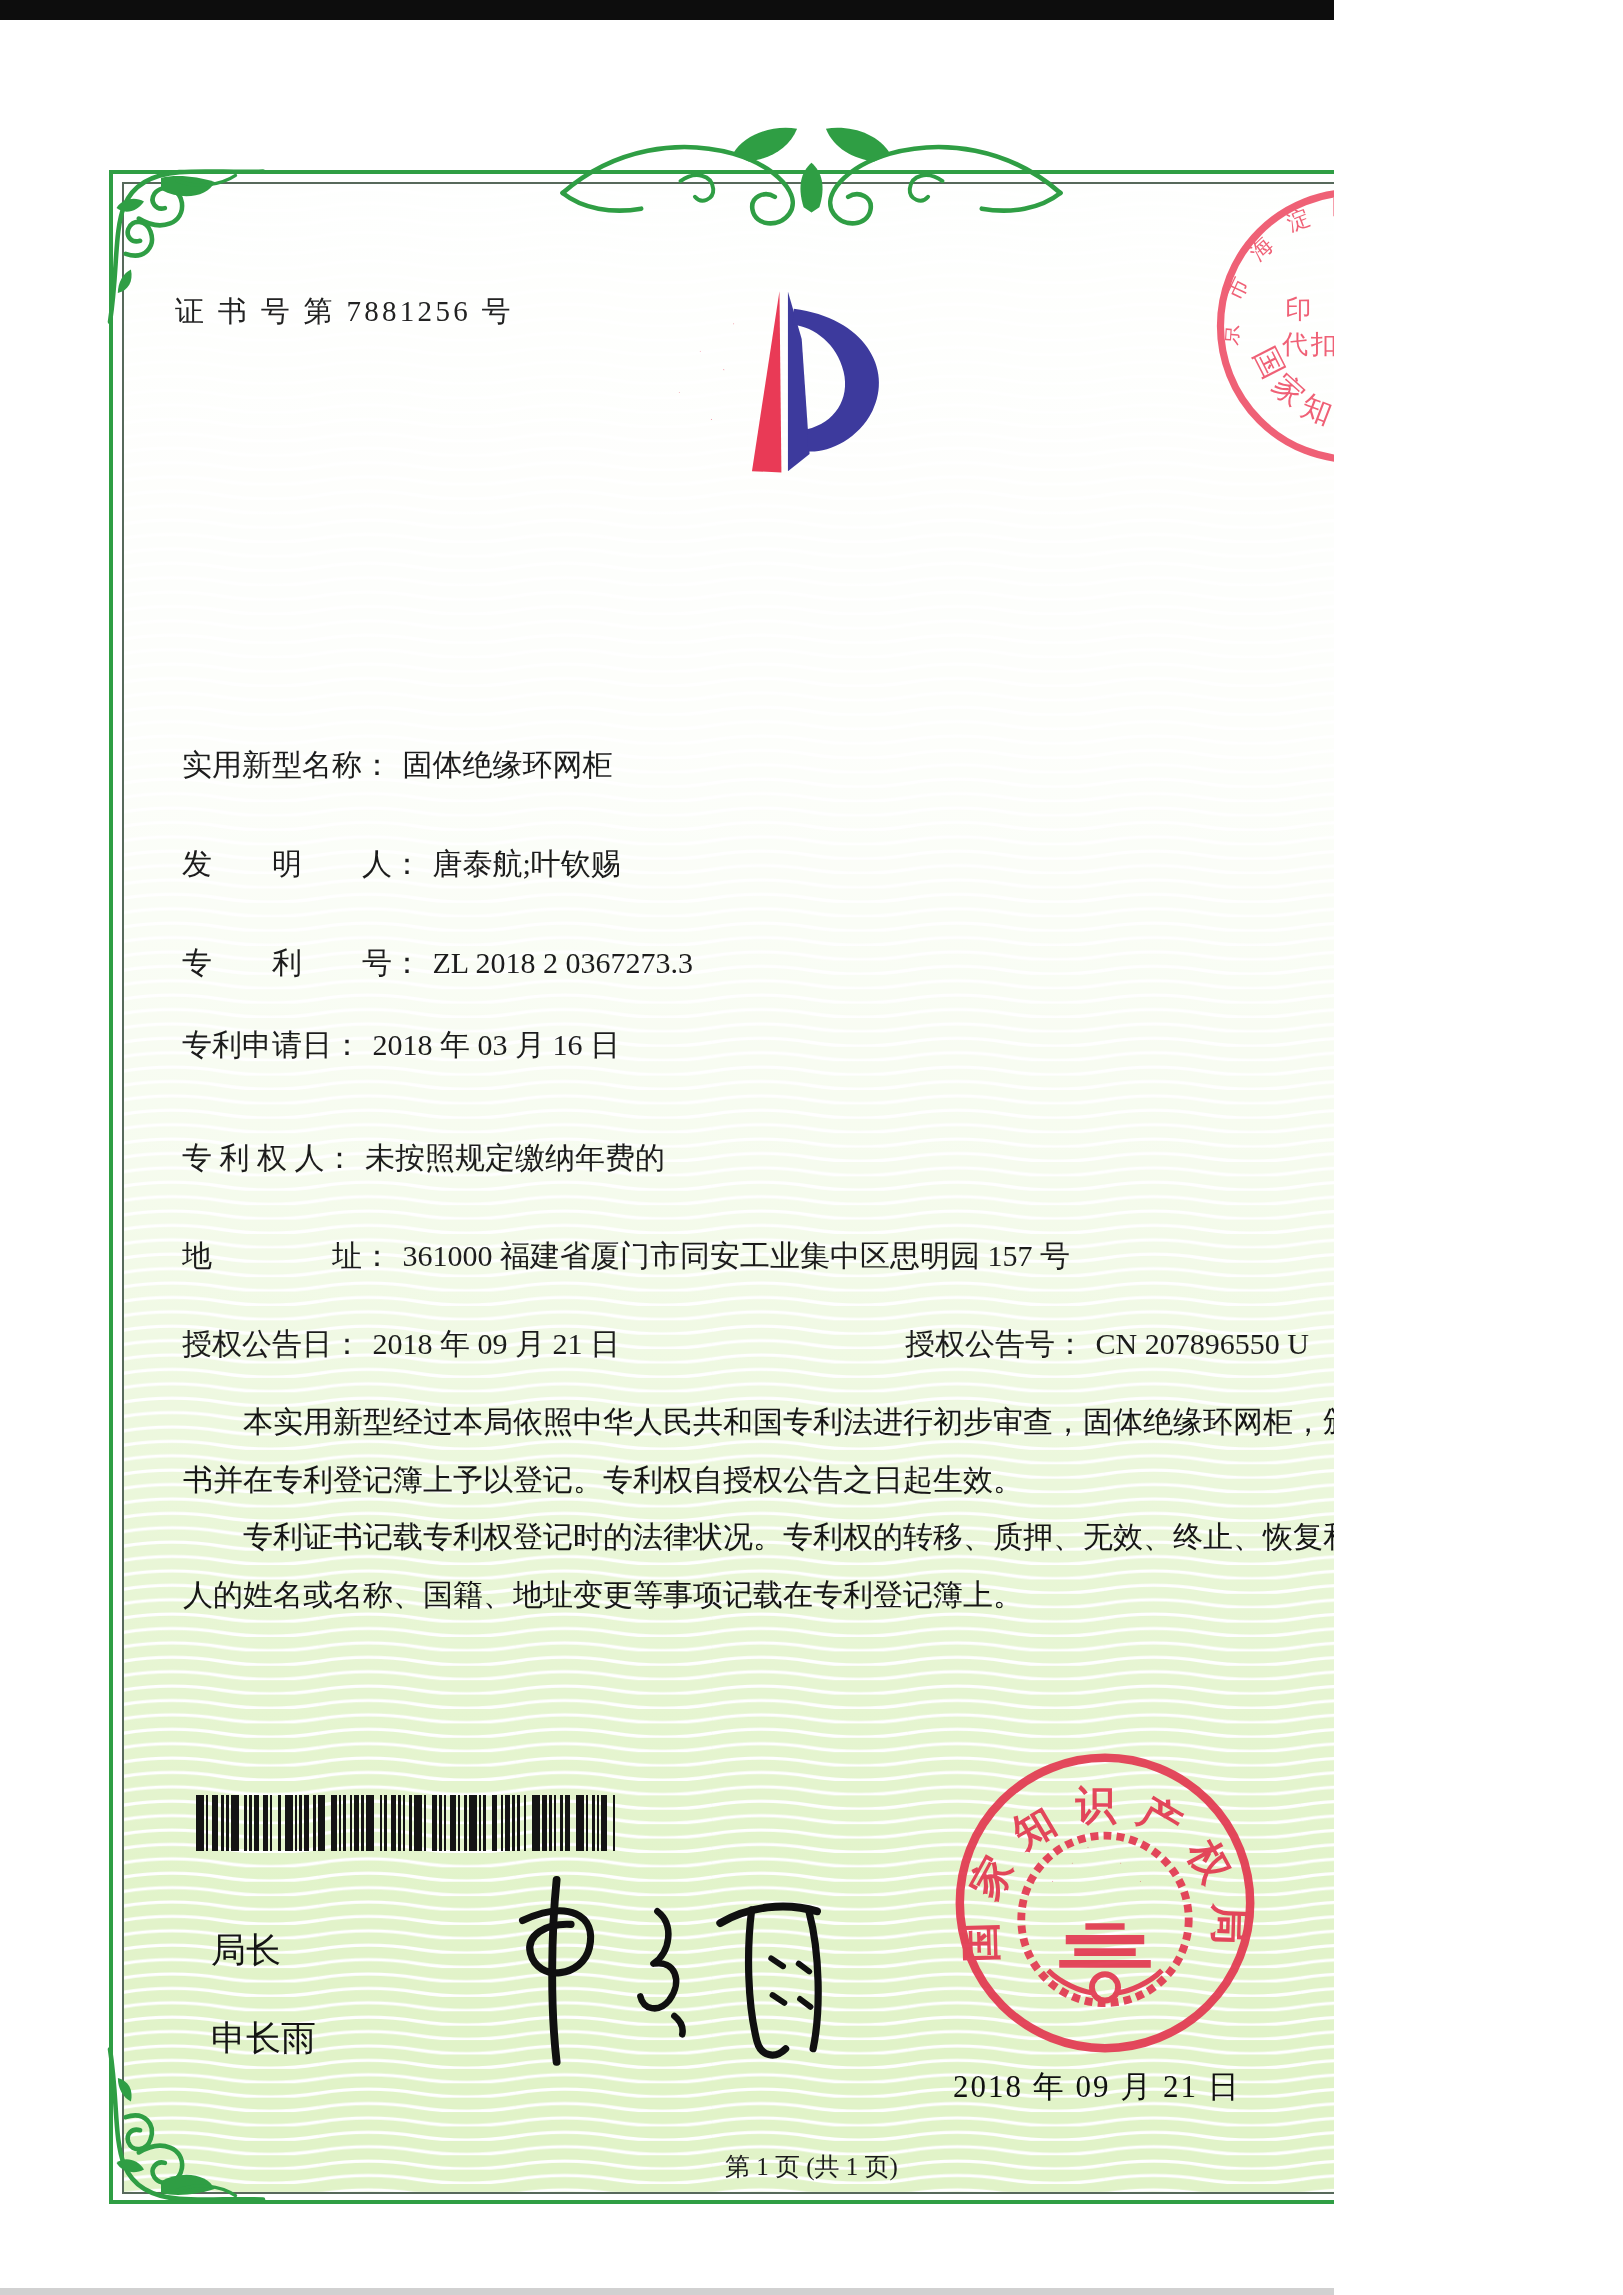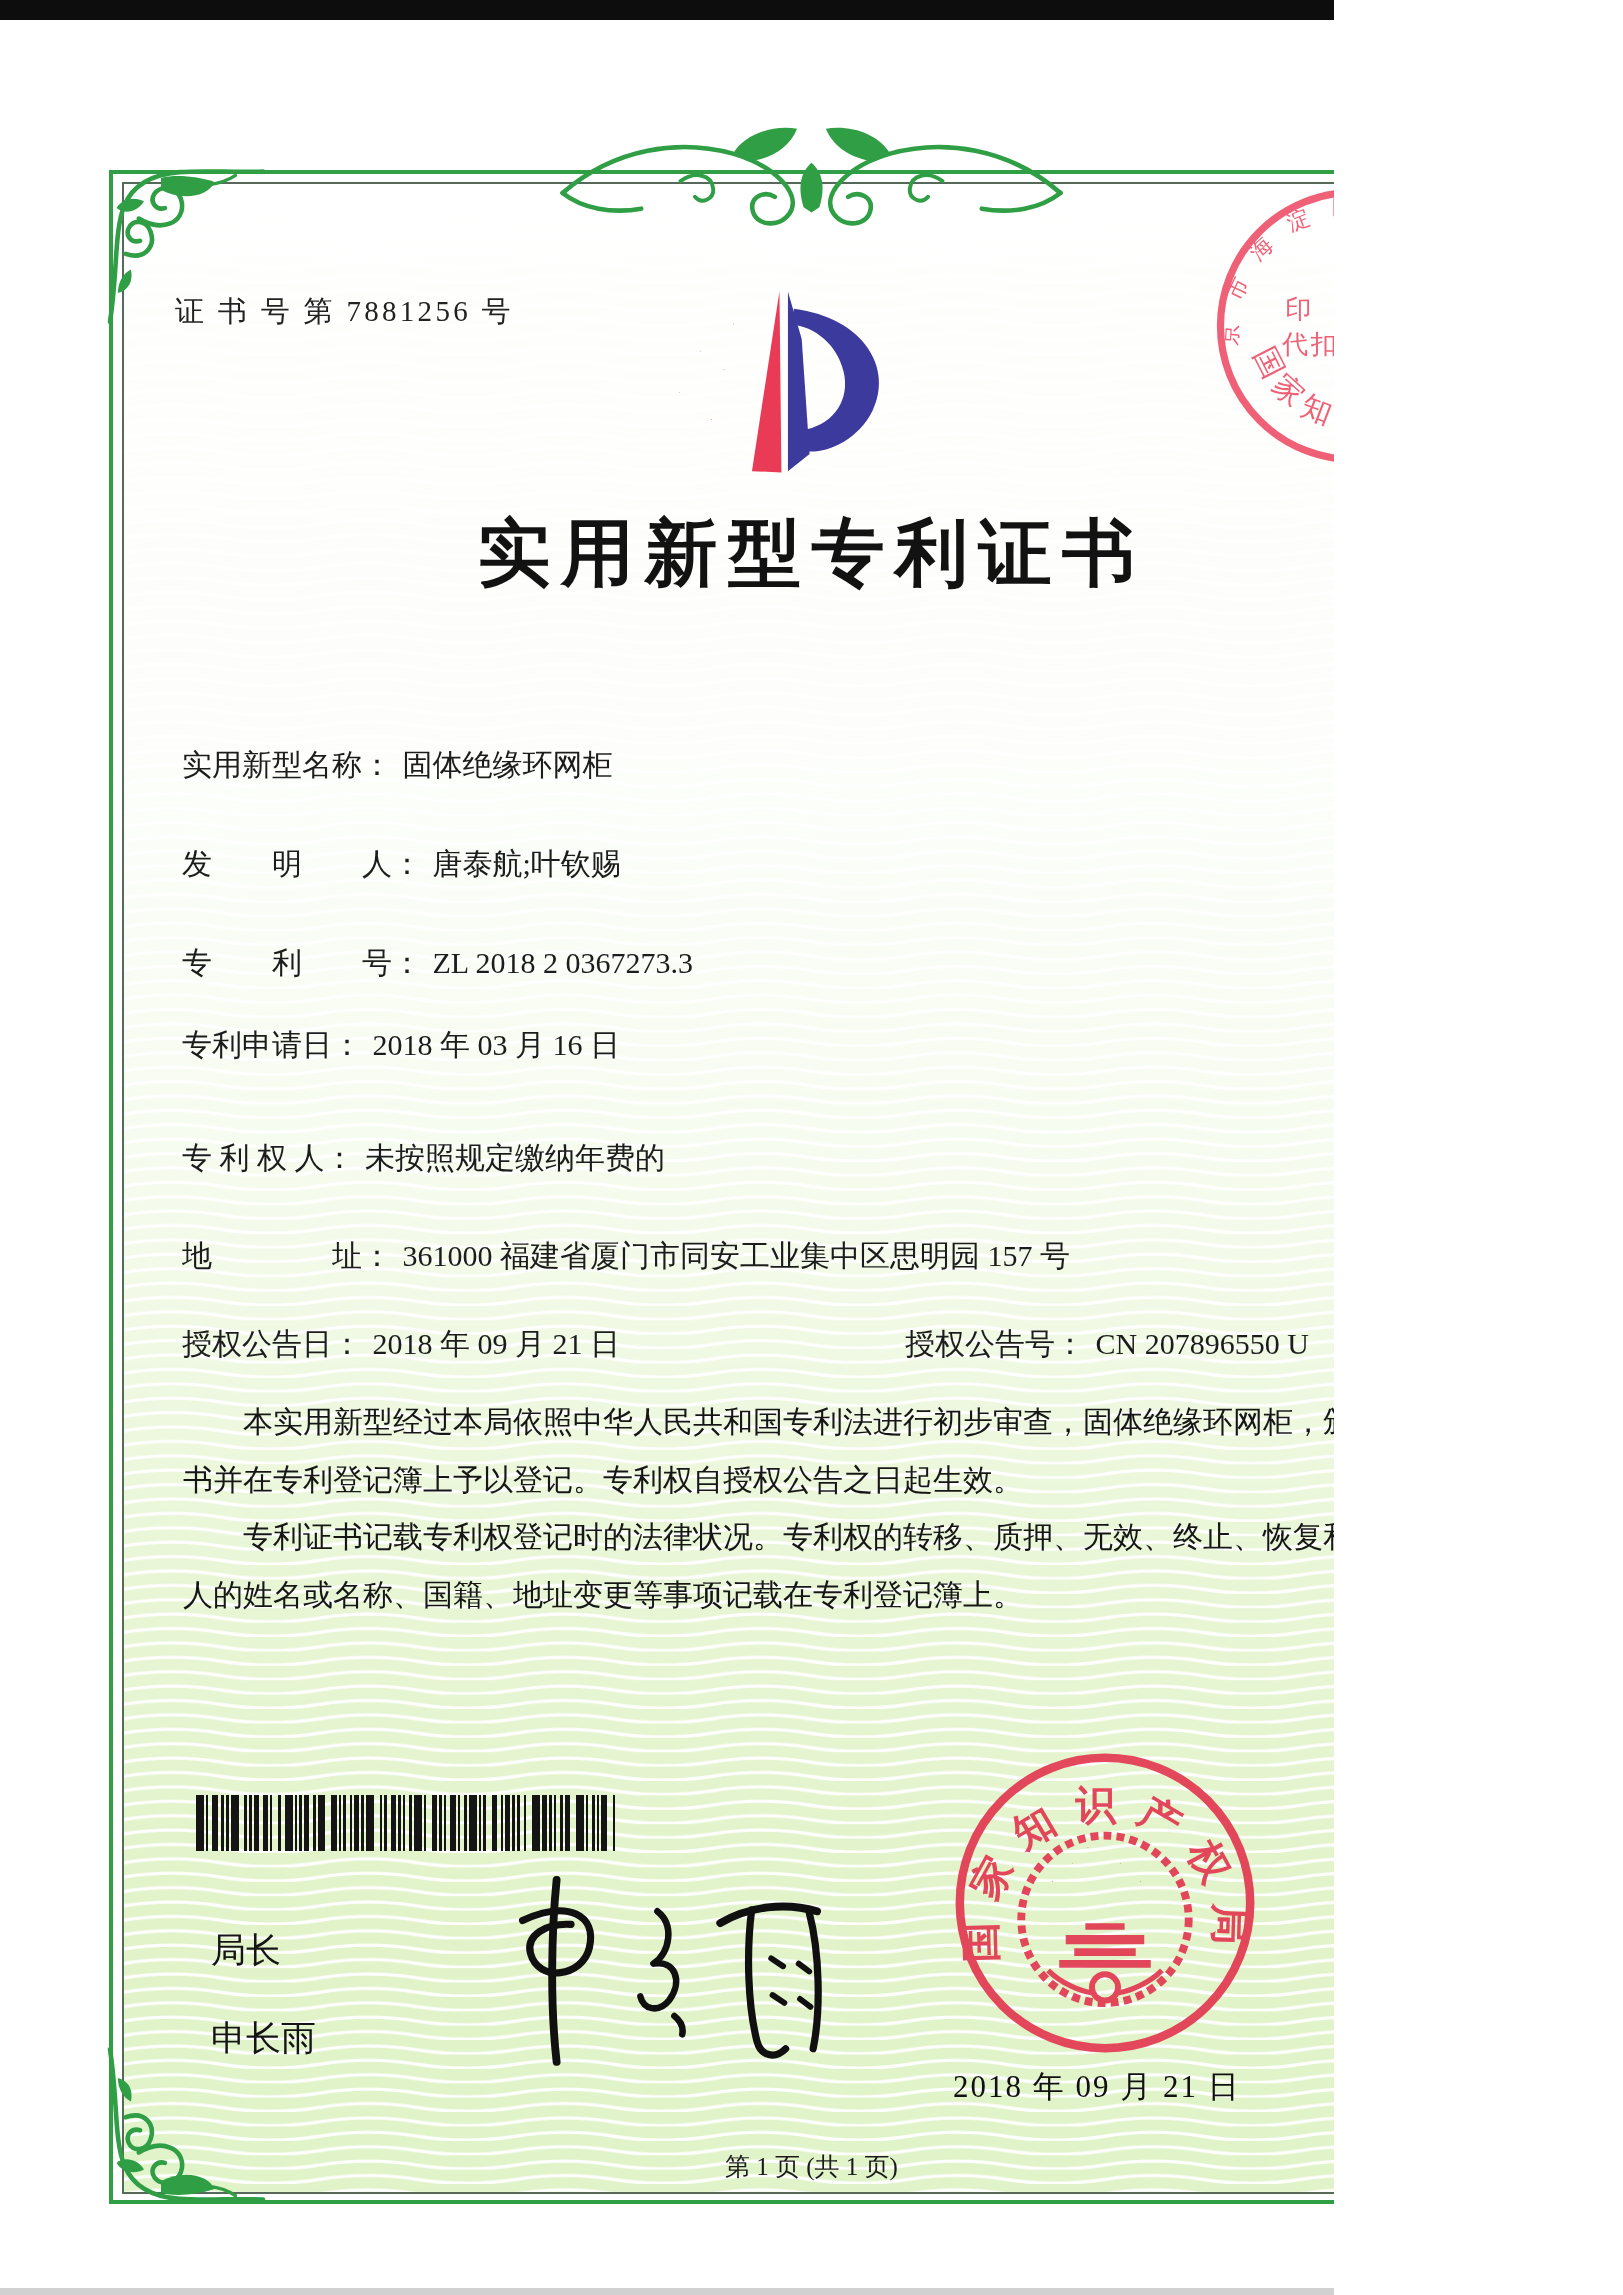--- a/index.html
+++ b/index.html
@@ -161,21 +161,20 @@
         <textPath href="#taxArcTop" startOffset="50%">北京市海淀区地方税务局</textPath>
       </text>
       <text x="220" y="208" font-size="40" fill="#ee5068" letter-spacing="14" text-anchor="middle">印 花 税</text>
       <text x="220" y="262" font-size="40" fill="#ee5068" letter-spacing="4" text-anchor="middle">代扣专用章</text>
       <text font-size="46" fill="#ee5068" letter-spacing="12" text-anchor="middle">
         <textPath href="#taxArcBot" startOffset="50%">国家知识产权局</textPath>
       </text>
     </g>
   </svg>
 
-  <div class="title">实用新型专利证书</div>
 
   <div class="fields">
     <div class="field-row" style="top:0px">
       <span class="lbl">实用新型名称：</span><span class="val">固体绝缘环网柜</span>
     </div>
     <div class="field-row" style="top:99px">
       <span class="lbl">发　　明　　人：</span><span class="val">唐泰航;叶钦赐</span>
     </div>
     <div class="field-row" style="top:198px">
       <span class="lbl">专　　利　　号：</span><span class="val">ZL 2018 2 0367273.3</span>

